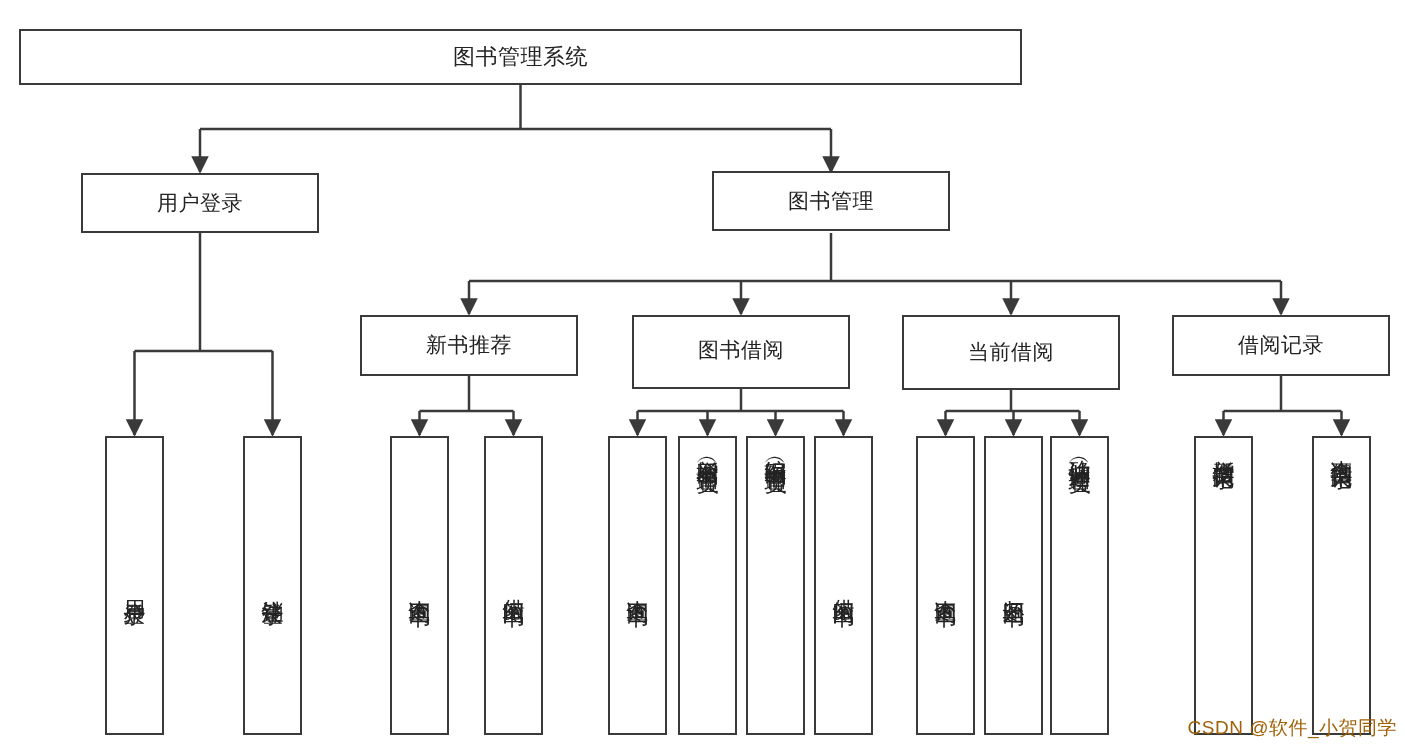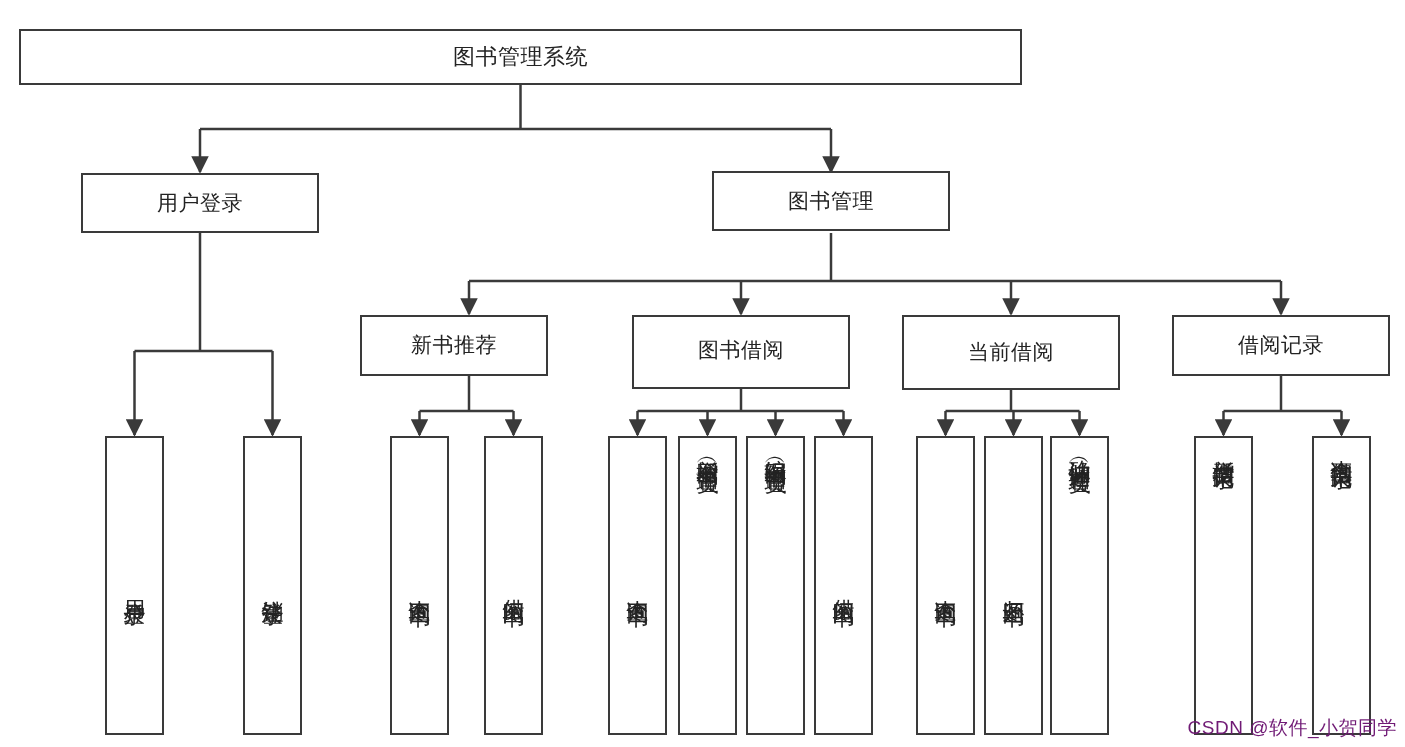--- a/index.html
+++ b/index.html
@@ -71,21 +71,21 @@
   
   .node.vert.center-text {
     align-items: center;
     padding-top: 0;
   }
   .watermark {
     position: absolute;
     right: 8px;
     bottom: 6px;
     font-size: 19px;
-    color: #701a75;
+    color: #a16207;
     white-space: nowrap;
     z-index: 5;
     letter-spacing: 0.5px;
   }
 </style>
 </head>
 <body>
 
 <div id="canvas">
 
@@ -135,21 +135,21 @@
   <div id="nodes">
       <div class="node horiz root" style="left: 19px; top: 29px; width: 1003px; height: 56px;">
         <span class="node-label">图书管理系统</span>
       </div>
       <div class="node horiz" style="left: 81px; top: 173px; width: 238px; height: 60px;">
         <span class="node-label">用户登录</span>
       </div>
       <div class="node horiz" style="left: 712px; top: 171px; width: 238px; height: 60px;">
         <span class="node-label">图书管理</span>
       </div>
-      <div class="node horiz" style="left: 360px; top: 315px; width: 188px; height: 61px;">
+      <div class="node horiz" style="left: 360px; top: 315px; width: 218px; height: 61px;">
         <span class="node-label">新书推荐</span>
       </div>
       <div class="node horiz" style="left: 632px; top: 315px; width: 218px; height: 74px; font-family: Liberation Mono, monospace;">
         <span class="node-label">图书借阅</span>
       </div>
       <div class="node horiz" style="left: 902px; top: 315px; width: 218px; height: 75px;">
         <span class="node-label">当前借阅</span>
       </div>
       <div class="node horiz" style="left: 1172px; top: 315px; width: 218px; height: 61px;">
         <span class="node-label">借阅记录</span>

